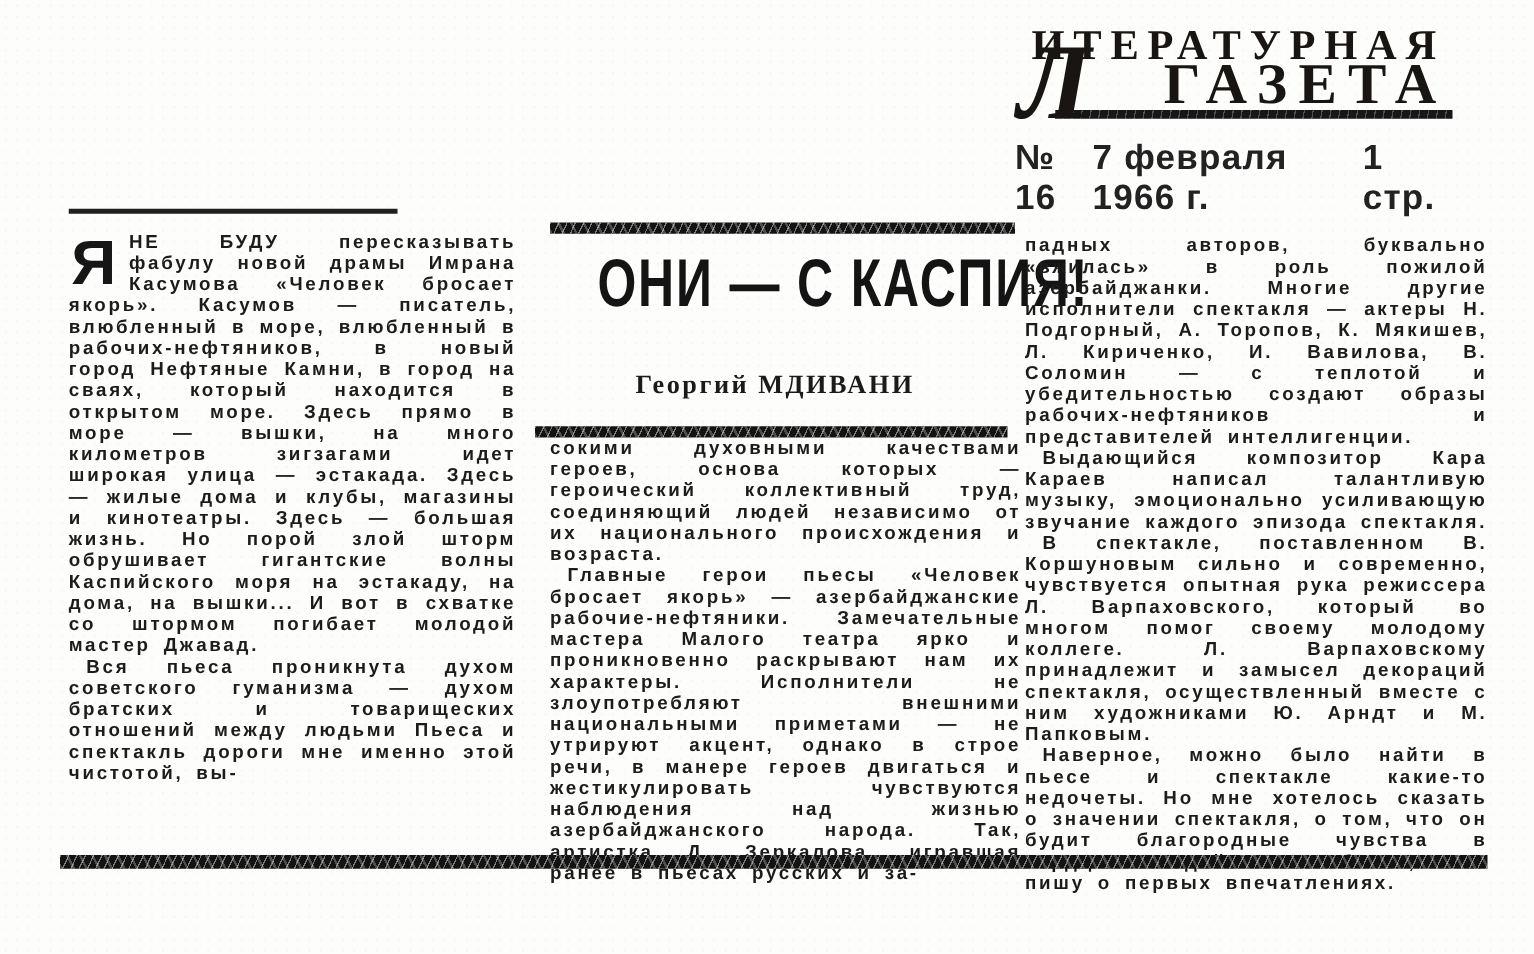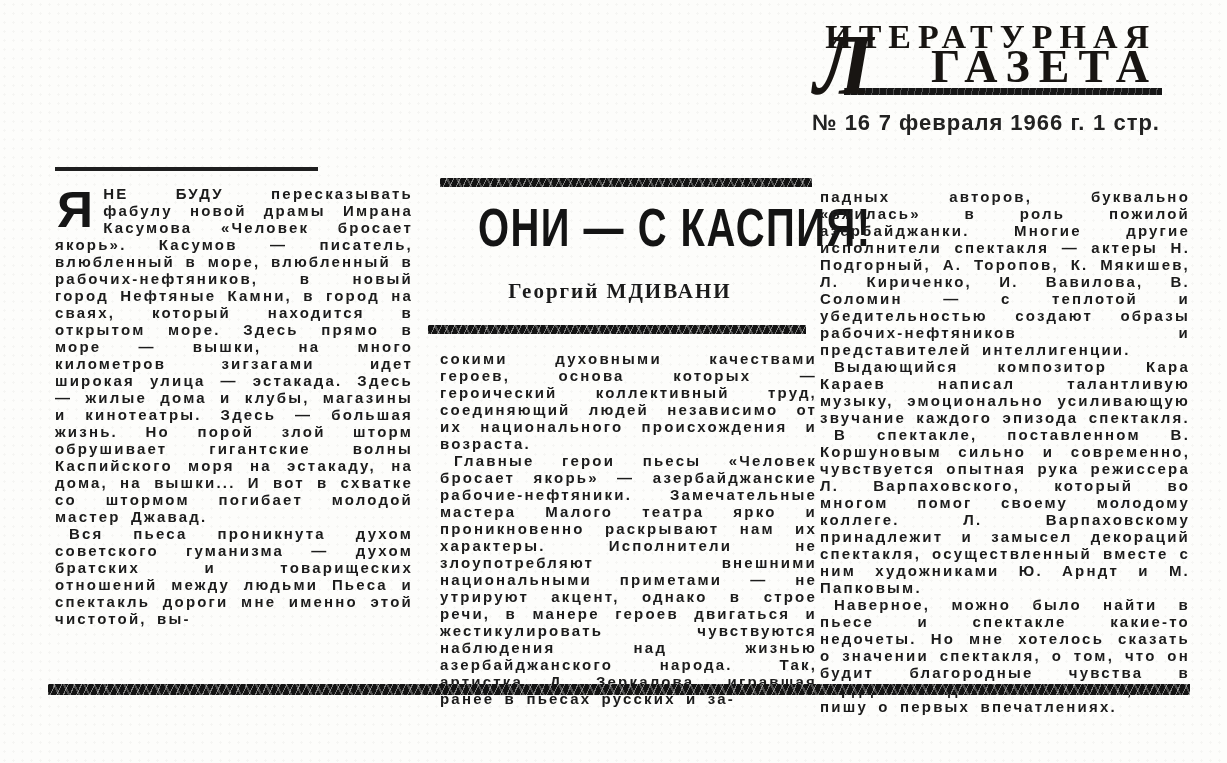--- a/index.html
+++ b/index.html
@@ -14,31 +14,31 @@
   }
   
   .masthead{position:absolute;left:812px;top:20px;width:350px;}
   .mast-title{position:relative;font-family:"Liberation Serif","DejaVu Serif",serif;font-weight:bold;color:#181512;}
   .mast-dropcap{position:absolute;left:2px;top:6px;font-size:86px;line-height:78px;font-style:italic;}
   .mast-line1{text-align:right;font-size:34px;line-height:34px;letter-spacing:7px;padding-right:6px;}
   .mast-line2{text-align:right;font-size:46px;line-height:30px;letter-spacing:9px;padding-right:4px;margin-top:-2px;}
   .mast-underline{height:7px;background:#171717;margin:6px 0 0 32px;
     background-image:repeating-linear-gradient(100deg,rgba(255,255,255,.25) 0 1px,transparent 1px 7px);}
   .issue-line{margin-top:15px;display:flex;justify-content:space-between;align-items:baseline;
-    font-size:22px;font-weight:bold;letter-spacing:1px;color:#222;padding:0 2px 0 0;}
+    font-size:28px;font-weight:bold;letter-spacing:1px;color:#222;padding:0 2px 0 0;}
   
   .headline-block{position:absolute;left:428px;top:178px;width:384px;}
   .bar{background-color:#131313;
     background-image:
       repeating-linear-gradient(115deg,rgba(253,253,251,.45) 0 1px,transparent 1px 6px),
       repeating-linear-gradient(63deg,rgba(253,253,251,.25) 0 2px,transparent 2px 9px);}
   .bar-top{height:9px;width:372px;margin-left:12px;}
   .headline{margin-top:12px;height:56px;text-align:center;font-size:54px;line-height:56px;font-weight:bold;
     letter-spacing:2px;color:#141414;transform:scaleX(.74);transform-origin:50% 50%;white-space:nowrap;}
-  .byline{margin-top:24px;text-align:center;font-family:"Liberation Serif","DejaVu Serif",serif;
+  .byline{margin-top:40px;text-align:center;font-family:"Liberation Serif","DejaVu Serif",serif;
     font-weight:bold;font-size:21px;letter-spacing:2px;color:#1b1b1b;}
   .bar-bottom{height:9px;width:378px;margin-top:21px;}
   
   .col{position:absolute;font-size:15px;font-weight:700;line-height:17px;
     letter-spacing:2.2px;word-spacing:4px;text-align:justify;color:#1c1c1c;}
   .col p{margin:0;text-indent:14px;}
   .col p.first,.col p.cont{text-indent:0;}
   .col-left{left:55px;top:185px;width:358px;}
   .col-mid{left:440px;top:350px;width:377px;}
   .col-right{left:820px;top:188px;width:370px;}

